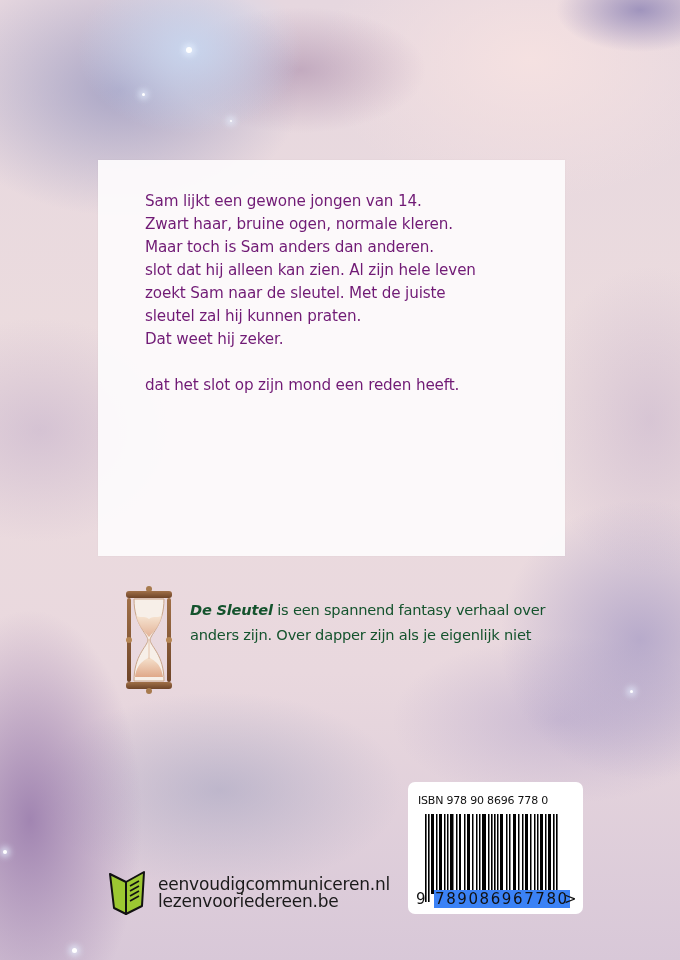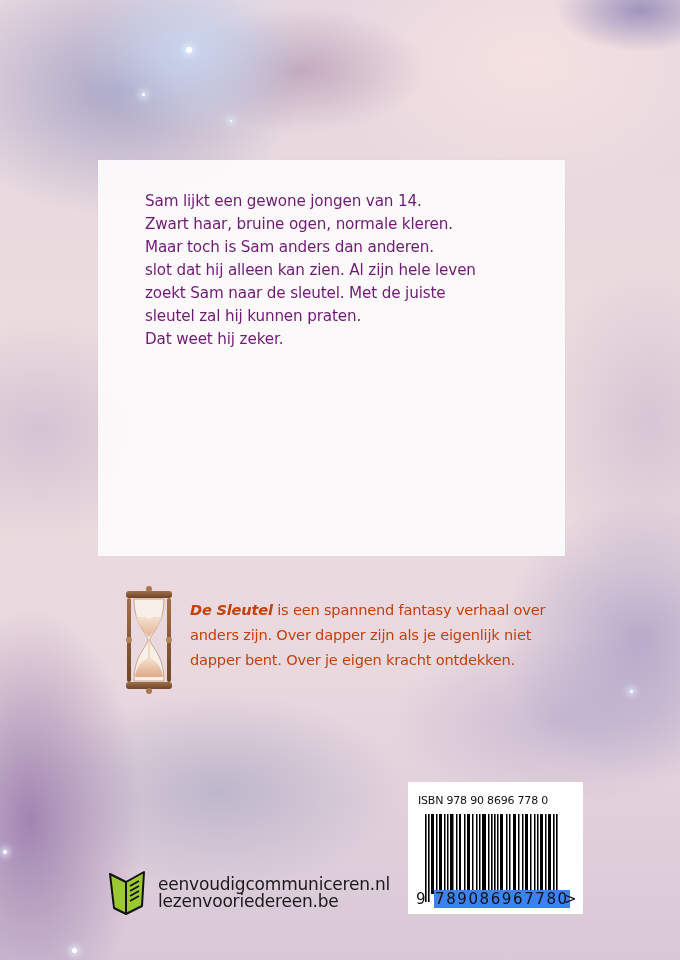--- a/index.html
+++ b/index.html
@@ -29,27 +29,27 @@
   .blurb-text {
     position: absolute; left: 145px; top: 190px; width: 400px;
     font-family: "DejaVu Sans", sans-serif; font-size: 15.2px; line-height: 23px;
     color: #701a75; letter-spacing: -0.15px;
   }
   .blurb-text .line { display: block; white-space: nowrap; }
   .blurb-text .gap { display: block; height: 23px; }
   .hourglass { position: absolute; left: 122px; top: 585px; width: 54px; height: 110px; }
   .promo {
     position: absolute; left: 190px; top: 597px; width: 380px;
-    font-family: "DejaVu Sans", sans-serif; font-size: 14.6px; line-height: 25px; color: #c2410c;
+    font-family: "DejaVu Sans", sans-serif; font-size: 14.6px; line-height: 25px; color: #14532d;
     letter-spacing: -0.2px;
   }
   .promo .line { display: block; white-space: nowrap; }
   .promo em { font-weight: bold; font-style: italic; }
   .barcode-box {
-    position: absolute; left: 408px; top: 782px; width: 175px; height: 132px; background: #ffffff;
+    position: absolute; left: 408px; top: 782px; width: 175px; height: 132px; background: #ffffff; border-radius: 7px;
   }
   .isbn-label {
     position: absolute; left: 10px; top: 12px; font-family: "DejaVu Sans", sans-serif;
     font-size: 11px; color: #111; white-space: nowrap; letter-spacing: -0.2px;
   }
   .barcode-svg { position: absolute; left: 0; top: 0; }
   .barcode-digits {
     position: absolute; left: 0; top: 108px; width: 175px; font-family: "DejaVu Sans", sans-serif;
     font-size: 15px; color: #111;
   }
@@ -76,20 +76,21 @@
 <div class="blurb-box"></div>
 <div class="blurb-text">
   <span class="line">Sam lijkt een gewone jongen van 14.</span>
   <span class="line">Zwart haar, bruine ogen, normale kleren.</span>
   <span class="line">Maar toch is Sam anders dan anderen.</span>
   <span class="line">slot dat hij alleen kan zien. Al zijn hele leven</span>
   <span class="line">zoekt Sam naar de sleutel. Met de juiste</span>
   <span class="line">sleutel zal hij kunnen praten.</span>
   <span class="line">Dat weet hij zeker.</span>
   <span class="gap"></span>
+  <span class="line">dat het slot op zijn mond een reden heeft.</span>
 </div>
 
 <div class="hourglass">
   <svg width="54" height="110" viewBox="0 0 54 110">
     <defs>
       <linearGradient id="wood" x1="0" y1="0" x2="0" y2="1">
         <stop offset="0" stop-color="#a07048"></stop>
           <stop offset="1" stop-color="#6e4428"></stop>
       </linearGradient>
       <linearGradient id="sand" x1="0" y1="0" x2="0" y2="1">
@@ -108,21 +109,20 @@
     <rect x="5" y="13" width="4" height="84" rx="2" fill="url(#wood)"></rect>
     <rect x="45" y="13" width="4" height="84" rx="2" fill="url(#wood)"></rect>
     <circle cx="7" cy="55" r="3" fill="#b58655"></circle>
     <circle cx="47" cy="55" r="3" fill="#b58655"></circle>
   </svg>
 </div>
 
 <div class="promo">
   <span class="line"><em>De Sleutel</em><span> is een spannend fantasy verhaal over</span></span>
   <span class="line">anders zijn. Over dapper zijn als je eigenlijk niet</span>
-  <span class="line">dapper bent. Over je eigen kracht ontdekken.</span>
 </div>
 
 <div class="barcode-box">
   <div class="isbn-label">ISBN 978 90 8696 778 0</div>
   <svg class="barcode-svg" width="175" height="132" viewBox="0 0 175 132">
     <g fill="#000">
       <rect x="17" y="32" width="1.6" height="88"></rect>
       <rect x="20" y="32" width="1.6" height="88"></rect>
       <rect x="23" y="32" width="3" height="80"></rect>
       <rect x="28" y="32" width="1.5" height="80"></rect>

